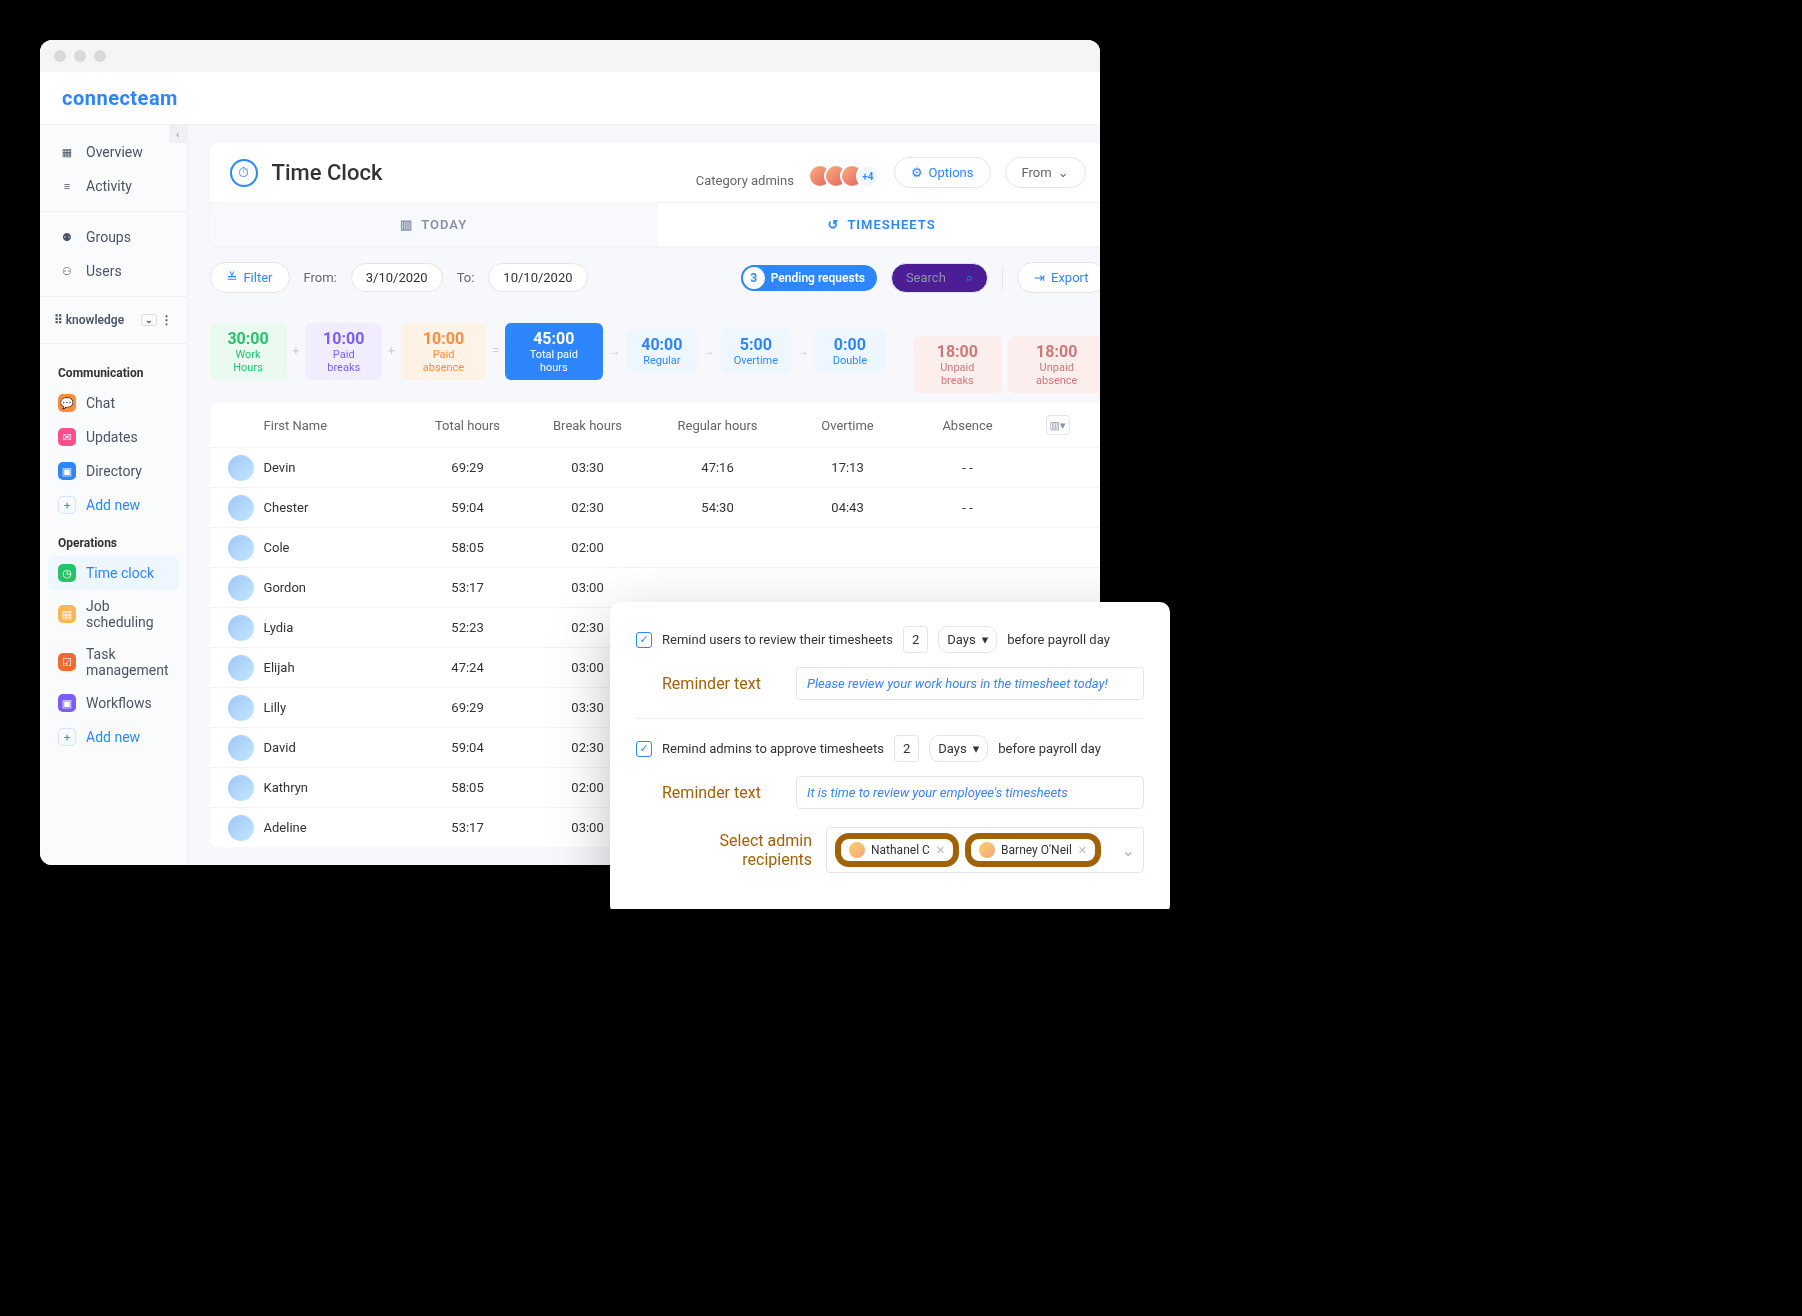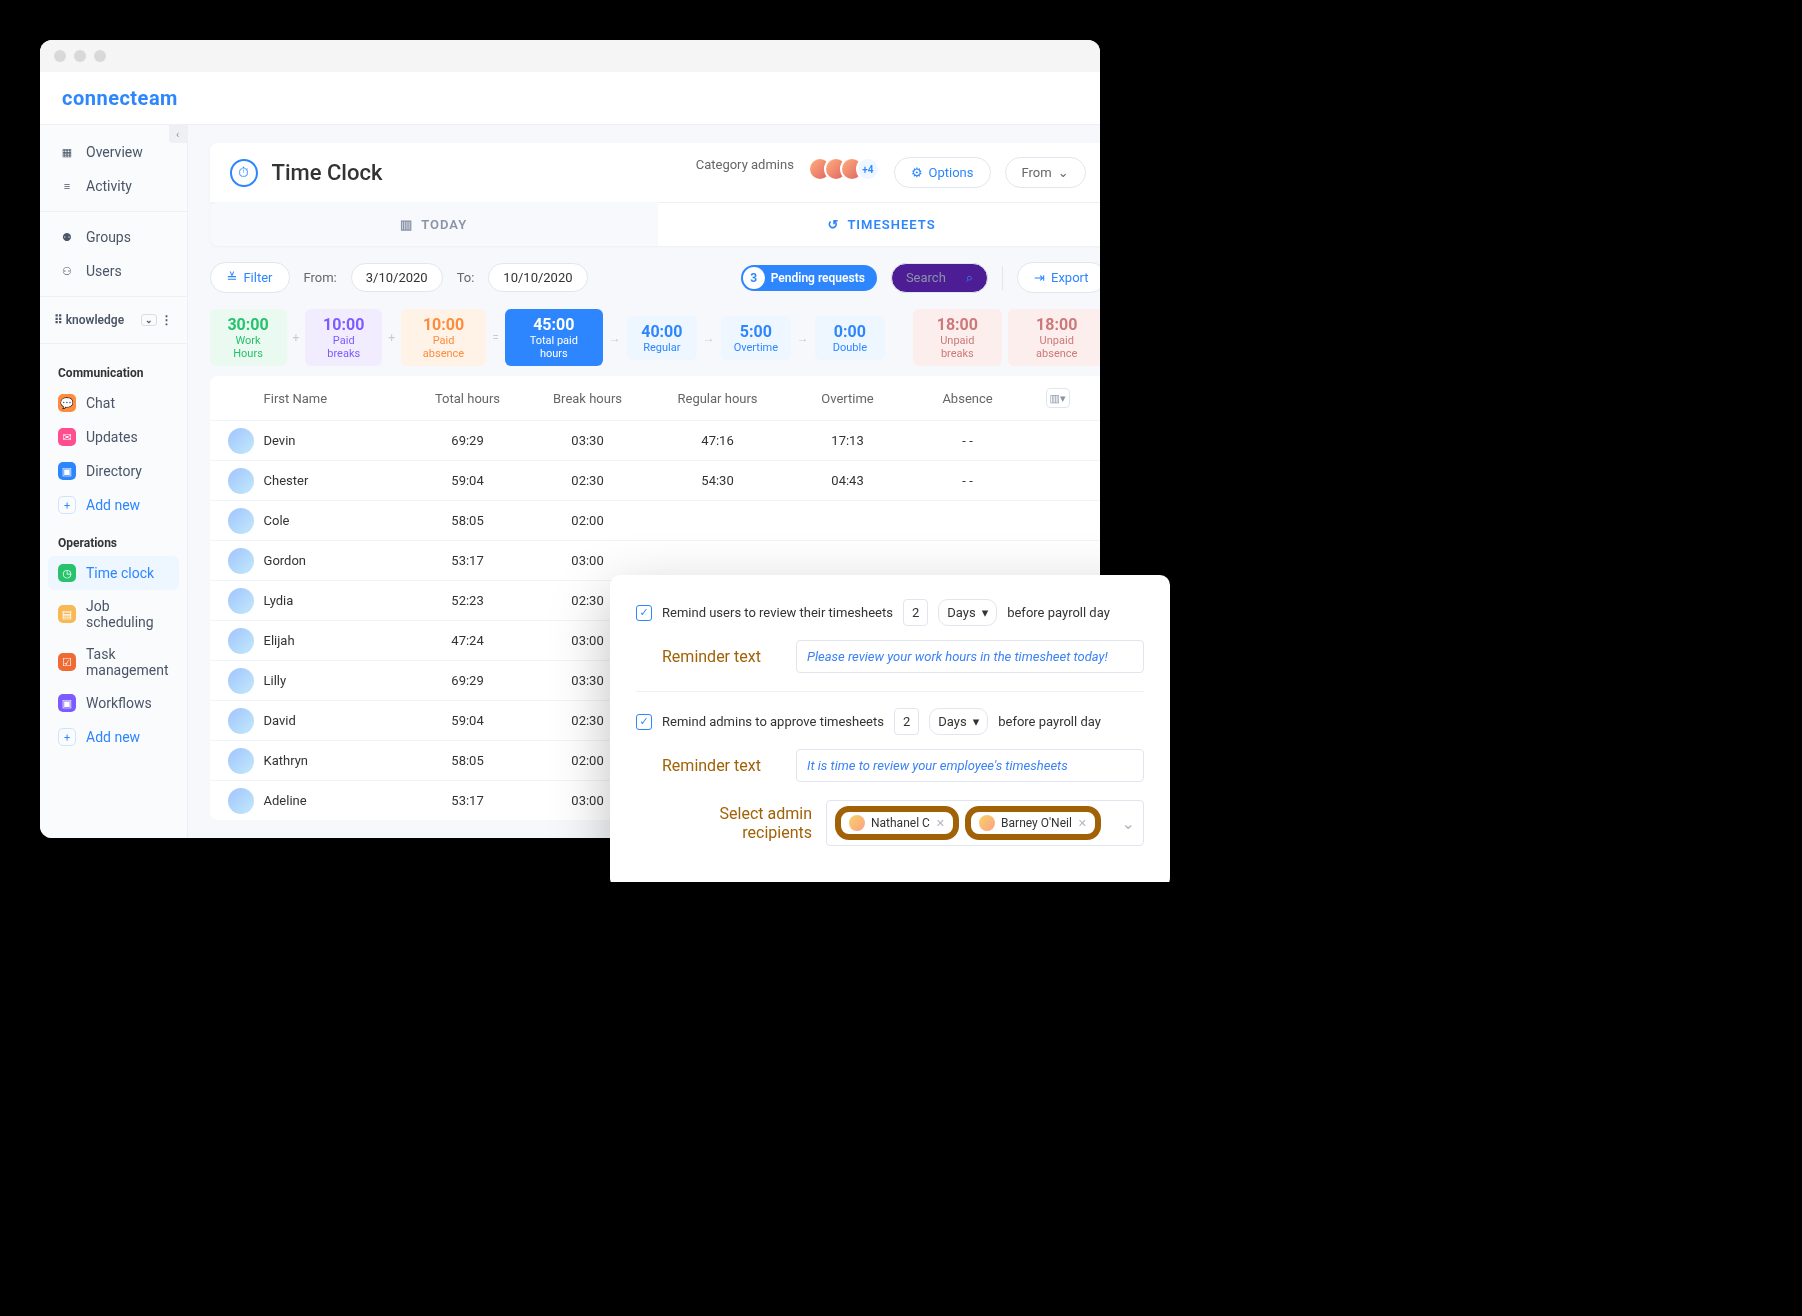--- a/index.html
+++ b/index.html
@@ -22,21 +22,21 @@
 .ic.grid{background:transparent; color:#4a5568;} .ic.lines{background:transparent;color:#4a5568;}
 .ic.orange{background:#ff8b3d;} .ic.pink{background:#ff4d8d;} .ic.blue{background:#2e86ff;}
 .ic.green{background:#27c26c;} .ic.yellow{background:#f7b955;} .ic.darkorange{background:#f06a34;} .ic.purple{background:#7c5cff;}
 .ic.plus{background:transparent;color:#2e86ff;border:1px solid #cfe4ff;}
 .add-new{color:#2e86ff;}
 .main { flex: 1; background: #f6f8fb; padding: 18px 22px; }
 .card { background: #fff; border-radius: 8px; box-shadow: 0 1px 3px rgba(0,0,0,0.04); }
 .header-card { padding: 14px 20px; display:flex; align-items:center; gap:14px; margin-bottom: 0; border-bottom-left-radius:0; border-bottom-right-radius:0;}
 .clock-icon{width:28px;height:28px;border:2px solid #2e86ff;border-radius:50%;display:inline-flex;align-items:center;justify-content:center;color:#2e86ff;font-size:14px;}
 .page-title{font-size:22px;font-weight:500;color:#333;}
-.header-right{margin-left:auto;display:flex;align-items:flex-start;gap:14px;}
+.header-right{margin-left:auto;display:flex;align-items:flex-end;gap:14px;}
 .cat-admins{font-size:13px;color:#666;}
 .avatars{display:inline-flex;}
 .av{width:24px;height:24px;border-radius:50%;border:2px solid #fff;margin-left:-8px;background:linear-gradient(135deg,#ffb07c,#de6262);}
 .av:first-child{margin-left:0;}
 .av.more{background:#eef7ff;color:#2e86ff;font-size:10px;display:flex;align-items:center;justify-content:center;font-weight:600;}
 .pill-btn{border:1px solid #e1e6ee;border-radius:20px;padding:7px 16px;font-size:13px;color:#2e86ff;background:#fff;cursor:pointer;display:inline-flex;align-items:center;gap:6px;}
 .pill-btn.plain{color:#666;}
 .tabs{display:flex;background:#f7f9fc;border-bottom-left-radius:8px;border-bottom-right-radius:8px;}
 .tab{flex:1;text-align:center;padding:14px;font-size:13px;font-weight:600;letter-spacing:1px;color:#8a94a6;cursor:pointer;display:flex;align-items:center;justify-content:center;gap:8px;}
 .tab.active{background:#fff;color:#2e86ff;border-top:1px solid #eef0f3;}
@@ -49,21 +49,21 @@
 .search-pill .mag{color:#2e86ff;}
 .vdiv{width:1px;height:24px;background:#e1e6ee;}
 .summary{display:flex;gap:6px;align-items:center;margin-bottom:10px;}
 .sbox{border-radius:6px;padding:6px 10px;text-align:center;font-size:11px;min-width:70px;}
 .sbox .val{font-size:16px;font-weight:700;display:block;}
 .sbox.green{background:#eafaf0;color:#27c26c;}
 .sbox.purple{background:#f1edff;color:#7c5cff;}
 .sbox.orange{background:#fff3e8;color:#ff8b3d;}
 .sbox.blue{background:#2e86ff;color:#fff;}
 .sbox.lblue{background:#eef7ff;color:#2e86ff;}
-.sbox.red{background:#fdeeee;color:#cc7979;}
+.sbox.red{background:#fdeeee;color:#cc7979;margin-top:27px;}
 .op{color:#c7cdd8;font-size:12px;}
 .table{background:#fff;border-radius:8px;overflow:hidden;}
 .thead,.trow{display:grid;grid-template-columns:180px 120px 120px 140px 120px 120px 60px;align-items:center;padding:0 18px;}
 .thead{height:44px;font-size:13px;color:#666;}
 .trow{height:40px;font-size:13px;color:#333;border-top:1px solid #f1f3f7;}
 .namecell{display:flex;align-items:center;gap:10px;}
 .uav{width:26px;height:26px;border-radius:50%;background:linear-gradient(135deg,#a1c4fd,#c2e9fb);}
 .tc{text-align:center;}
 .colsel{width:24px;height:20px;border:1px solid #e1e6ee;border-radius:4px;display:inline-flex;align-items:center;justify-content:center;font-size:11px;color:#8a94a6;cursor:pointer;}
 

